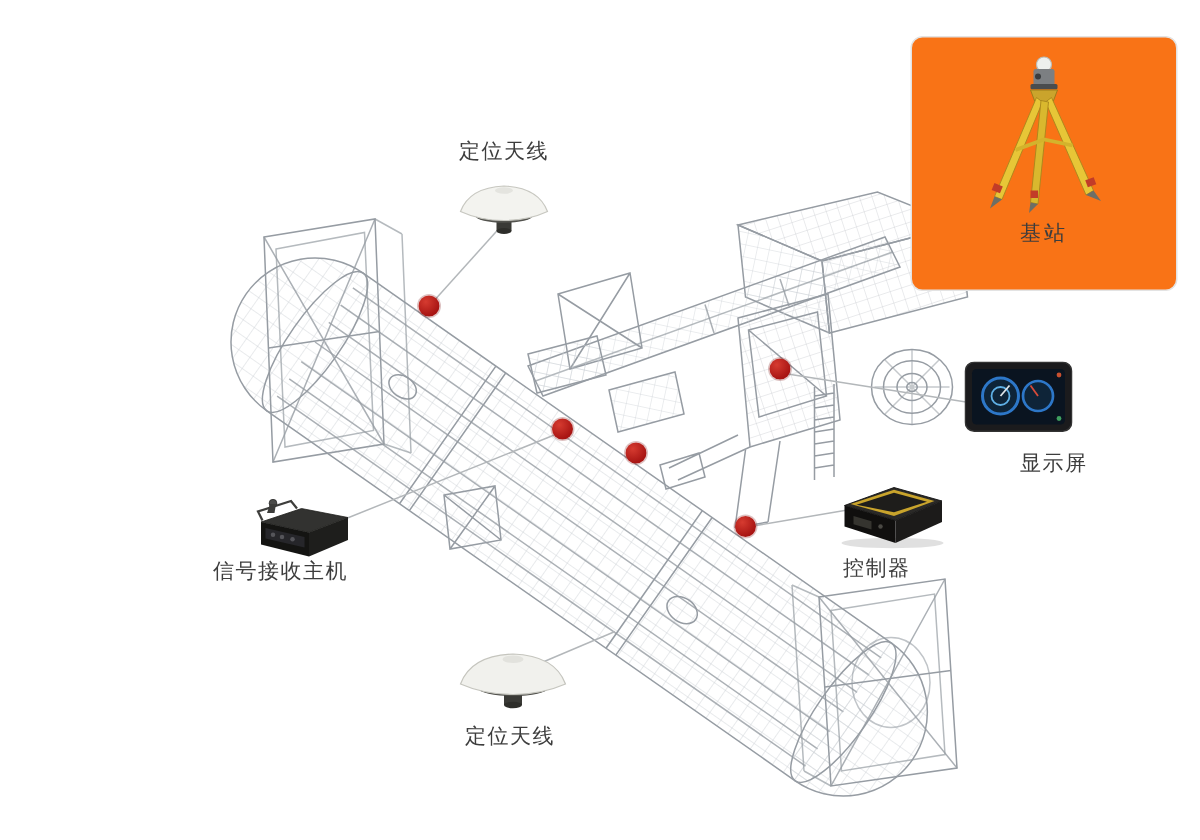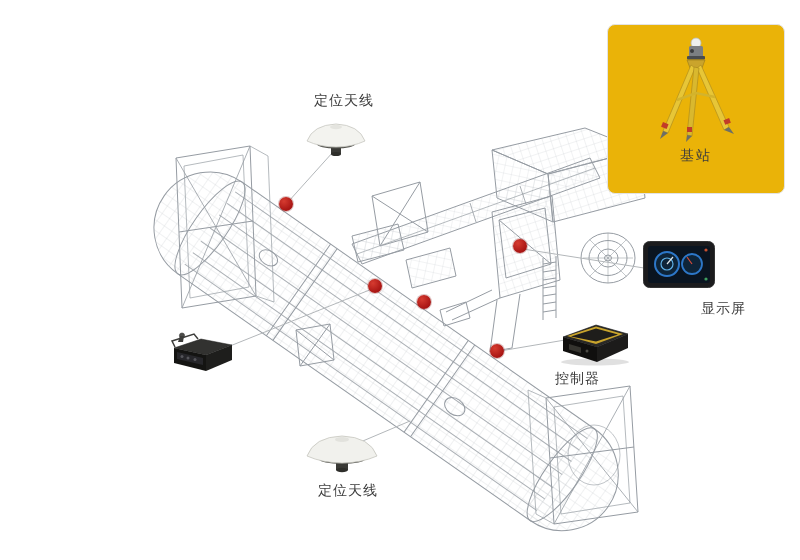--- a/index.html
+++ b/index.html
@@ -19,26 +19,26 @@
   .device { position:absolute; }
 
   .marker {
     position:absolute; width:14px; height:14px; border-radius:50%;
     background: radial-gradient(circle at 35% 30%, #d63b30, var(--marker, #a81513) 70%);
     box-shadow: 0 0 0 1px rgba(120,10,10,0.25);
   }
 
   .label {
     position:absolute; font-size:14px; color:var(--label-text, #3d3d3d);
-    letter-spacing:1px; text-align:right; white-space:nowrap;
+    letter-spacing:1px; text-align:left; white-space:nowrap;
   }
 
   .bs-card {
     position:absolute; left:607px; top:24px; width:178px; height:170px;
-    border:1px solid var(--card-border, #e3e3e3); border-radius:8px; background:#eab308;
+    border:1px solid var(--card-border, #e3e3e3); border-radius:8px; background:#f97316;
     display:flex; flex-direction:column; align-items:center;
   }
   .bs-card svg { margin-top:8px; }
   .bs-label { font-size:14px; color:var(--label-text, #3d3d3d); letter-spacing:2px; margin-top:2px; }
 </style>
 </head>
 <body>
 
 <div class="canvas">
 
@@ -190,17 +190,18 @@
 
   <div class="layer" style="width:800px;height:560px;pointer-events:none;">
       <div class="marker" style="left: 279px; top: 197px;"></div>
       <div class="marker" style="left: 368px; top: 279px;"></div>
       <div class="marker" style="left: 417px; top: 295px;"></div>
       <div class="marker" style="left: 513px; top: 239px;"></div>
       <div class="marker" style="left: 490px; top: 344px;"></div>
     </div>
 
   <div class="label" style="left:306px; top:92px; width:68px;">定位天线</div>
-  <div class="label" style="left:534px; top:370px; width:66px;">控制器</div>
+  <div class="label" style="left:142px; top:372px; width:112px;">信号接收主机</div>
+  <div class="label" style="left:562px; top:370px; width:66px;">控制器</div>
   <div class="label" style="left:680px; top:300px; width:66px;">显示屏</div>
   <div class="label" style="left:310px; top:482px; width:68px;">定位天线</div>
 
 </div>
 
 </body></html>

